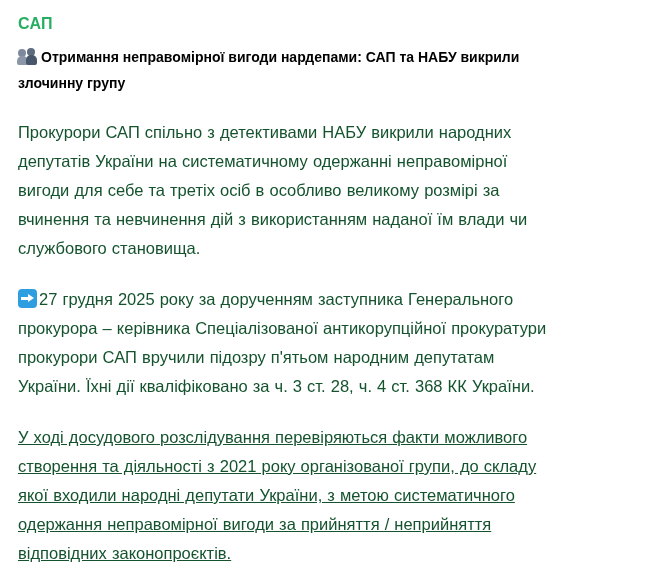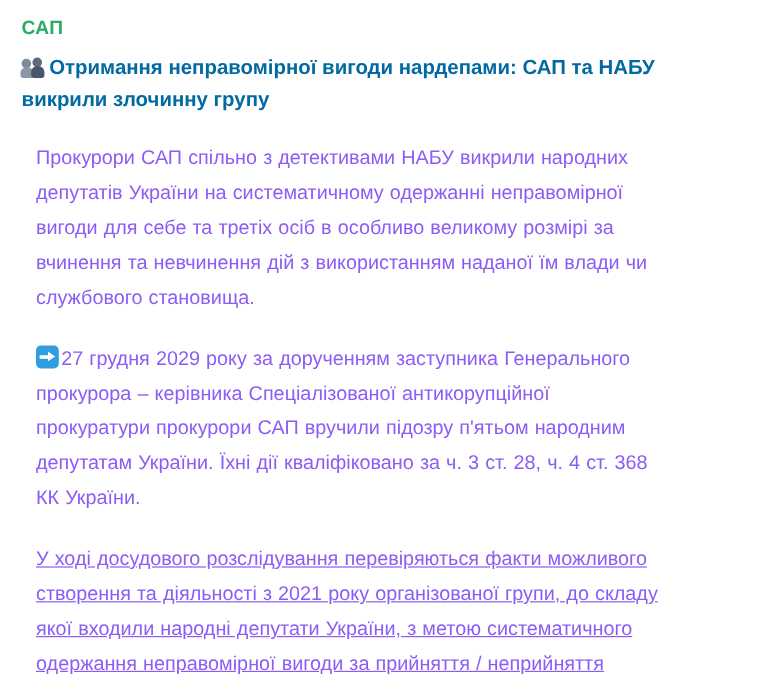--- a/index.html
+++ b/index.html
@@ -23,31 +23,31 @@
   }
   .channel-name {
     color: #27ae60;
     font-size: 16px;
     font-weight: bold;
     letter-spacing: 0.3px;
     line-height: 20px;
     margin: 0 0 10px 0;
   }
   .headline {
-    font-size: 17px;
+    font-size: 14px;
     font-weight: bold;
-    color: #0369a1;
+    color: #000000;
     line-height: 26px;
     margin: 0 0 22px 0;
   }
   p.para {
     font-size: 16.5px;
-    color: #8b5cf6;
+    color: #14532d;
     line-height: 29px;
-    margin: 0 0 22px 12px;
+    margin: 0 0 22px 0;
     word-spacing: 0.5px;
   }
   p.para:last-child {
     margin-bottom: 0;
     text-decoration: underline;
   }
   .arrow-emoji {
     display: inline-block;
     width: 19px;
     height: 19px;
@@ -124,20 +124,20 @@
     <span class="people-emoji">
       <span class="head1"></span><span class="head2"></span><span class="body1"></span><span class="body2"></span>
     </span><span>Отримання неправомірної вигоди нардепами: САП та НАБУ викрили злочинну групу</span>
   </div>
 
   <p class="para">
     <span>Прокурори САП спільно з детективами НАБУ викрили народних депутатів України на систематичному одержанні неправомірної вигоди для себе та третіх осіб в особливо великому розмірі за вчинення та невчинення дій з використанням наданої їм влади чи службового становища.</span>
   </p>
 
   <p class="para">
-    <span class="arrow-emoji"></span><span>27 грудня 2029 року за дорученням заступника Генерального прокурора – керівника Спеціалізованої антикорупційної прокуратури прокурори САП вручили підозру п'ятьом народним депутатам України. Їхні дії кваліфіковано за  ч. 3 ст. 28, ч. 4 ст. 368 КК України.</span>
+    <span class="arrow-emoji"></span><span>27 грудня 2025 року за дорученням заступника Генерального прокурора – керівника Спеціалізованої антикорупційної прокуратури прокурори САП вручили підозру п'ятьом народним депутатам України. Їхні дії кваліфіковано за  ч. 3 ст. 28, ч. 4 ст. 368 КК України.</span>
   </p>
 
   <p class="para">
     <span>У ході досудового розслідування перевіряються факти можливого створення та діяльності з 2021 року організованої групи, до складу якої входили народні депутати України, з метою систематичного одержання неправомірної вигоди за прийняття / неприйняття відповідних законопроєктів.</span>
   </p>
 
 </div>
 
 </body></html>

